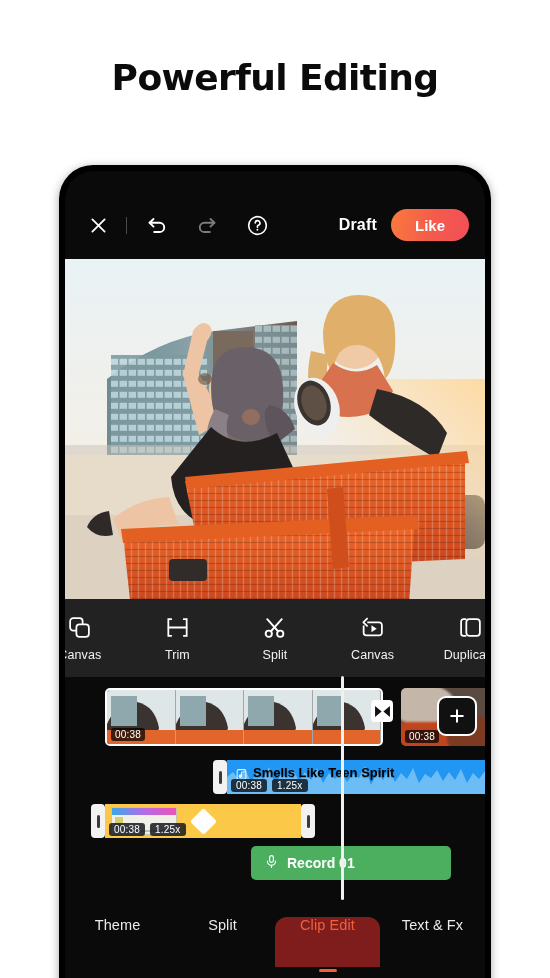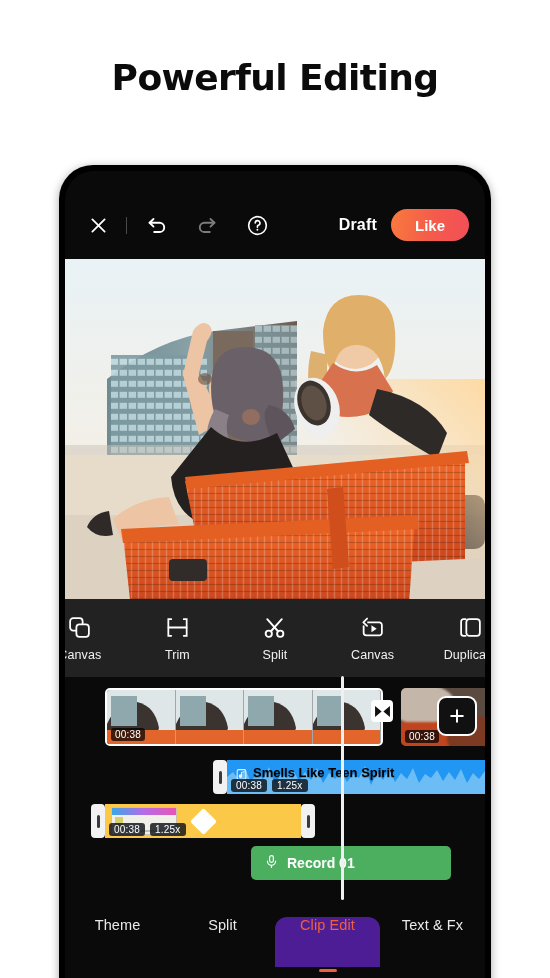--- a/index.html
+++ b/index.html
@@ -172,21 +172,21 @@
   .tabs {
     position: absolute; left: 0; bottom: 0; width: 420px; height: 82px;
     background: #0a0a0a; display: flex; align-items: flex-start;
     padding-top: 4px;
   }
   .tab {
     flex: 1 1 0; height: 50px; display: flex; flex-direction: column;
     align-items: center; position: relative; cursor: pointer;
   }
   .tab .t { color: #eaeaea; font-size: 14.5px; letter-spacing: .1px; }
-  .tab.active { background: #4c1d95; border-radius: 12px 12px 0 0; }
+  .tab.active { background: #7f1d1d; border-radius: 12px 12px 0 0; }
   .tab.active .t { color: #f0603c; }
   .tab .underline {
     position: absolute; bottom: -5px; left: 50%; margin-left: -9px;
     width: 18px; height: 3.5px; background: #f0603c; border-radius: 2px;
   }
 </style>
 </head>
 <body>
 
 <div class="page">

